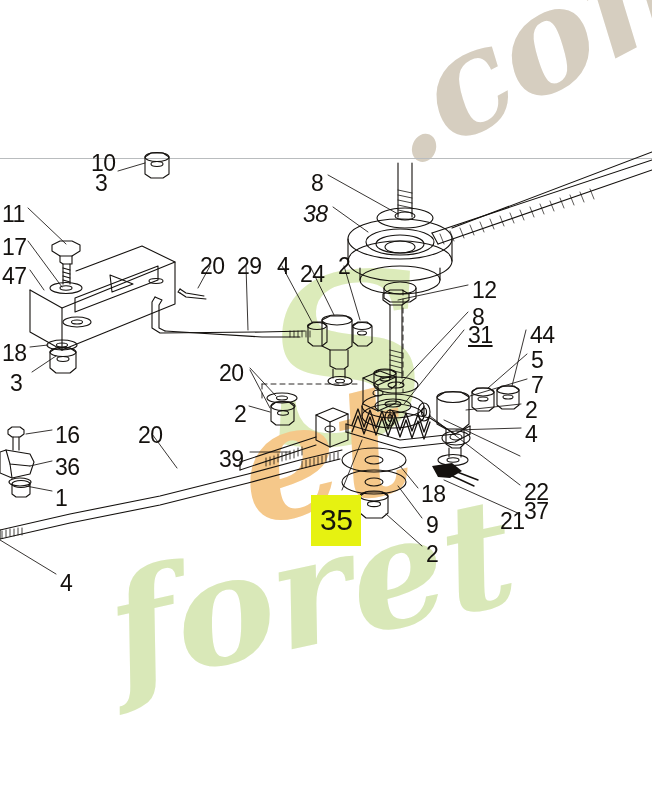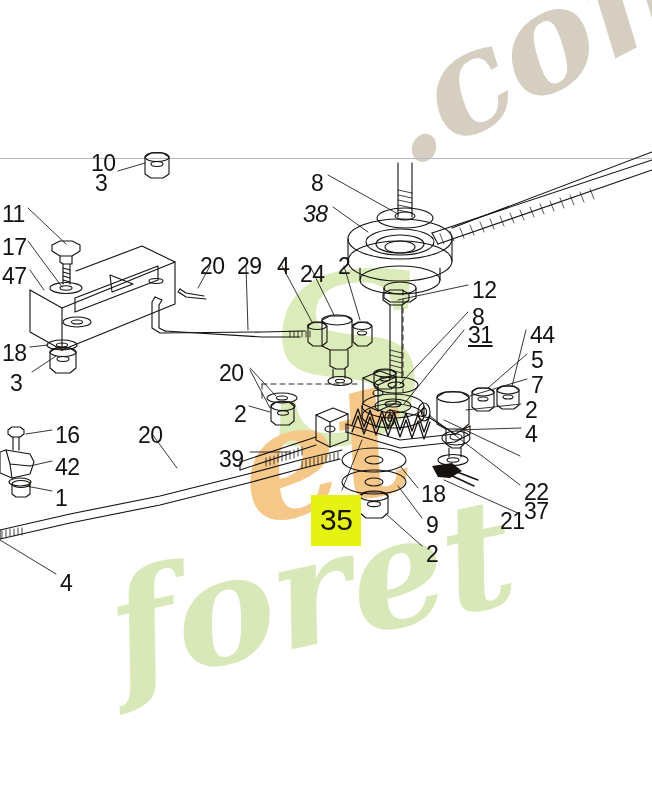--- a/index.html
+++ b/index.html
@@ -395,21 +395,21 @@
 
   <div id="callout-layer">
       <div class="label" style="left: 91px; top: 152px;">10</div>
       <div class="label" style="left: 95px; top: 172px;">3</div>
       <div class="label" style="left: 2px; top: 203px;">11</div>
       <div class="label" style="left: 2px; top: 236px;">17</div>
       <div class="label" style="left: 2px; top: 265px;">47</div>
       <div class="label" style="left: 2px; top: 342px;">18</div>
       <div class="label" style="left: 10px; top: 372px;">3</div>
       <div class="label" style="left: 55px; top: 424px;">16</div>
-      <div class="label" style="left: 55px; top: 456px;">42</div>
+      <div class="label" style="left: 55px; top: 456px;">36</div>
       <div class="label" style="left: 55px; top: 487px;">1</div>
       <div class="label" style="left: 60px; top: 572px;">4</div>
       <div class="label" style="left: 138px; top: 424px;">20</div>
       <div class="label" style="left: 200px; top: 255px;">20</div>
       <div class="label" style="left: 237px; top: 255px;">29</div>
       <div class="label" style="left: 277px; top: 255px;">4</div>
       <div class="label" style="left: 300px; top: 255px; margin-top: 8px;">24</div>
       <div class="label" style="left: 338px; top: 255px;">2</div>
       <div class="label" style="left: 219px; top: 362px;">20</div>
       <div class="label" style="left: 234px; top: 403px;">2</div>

